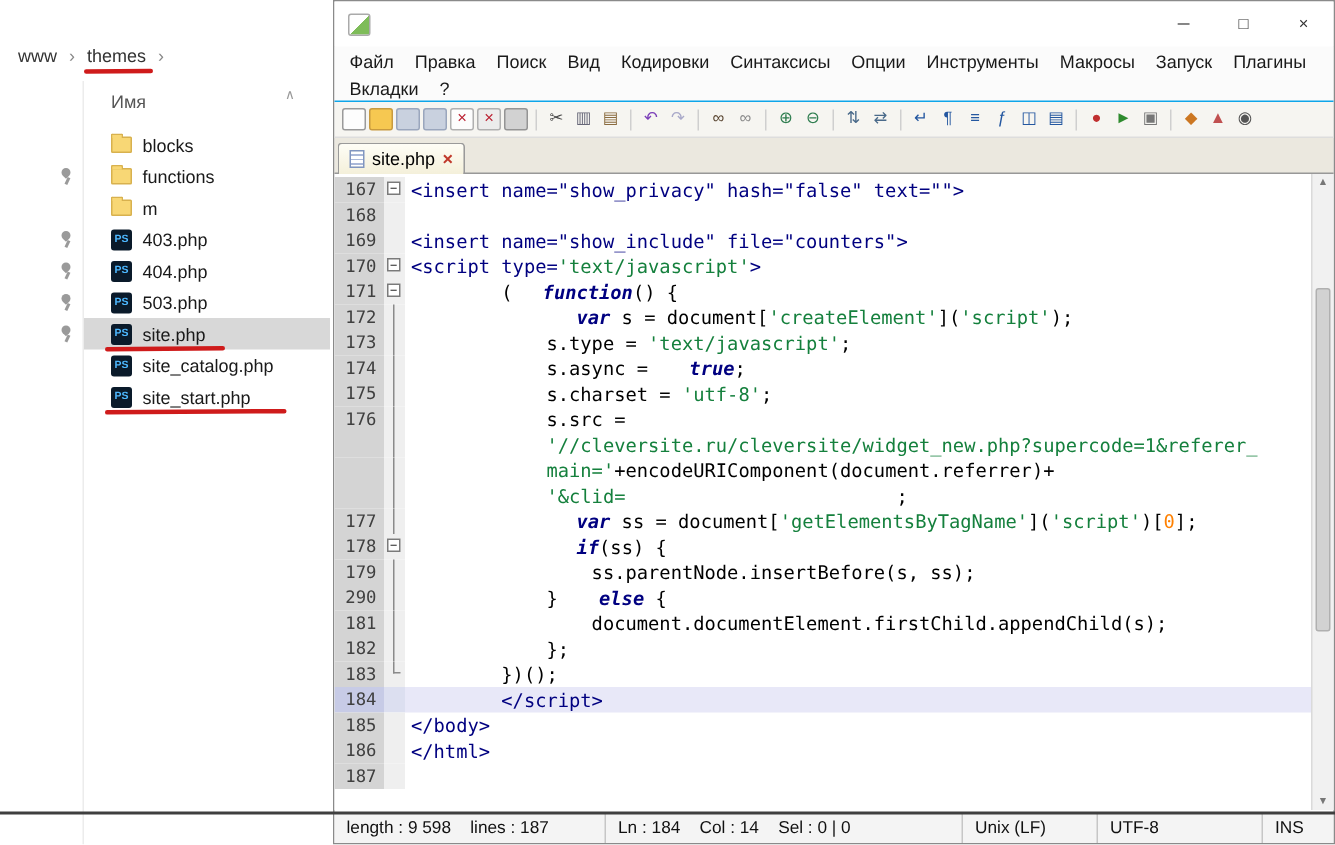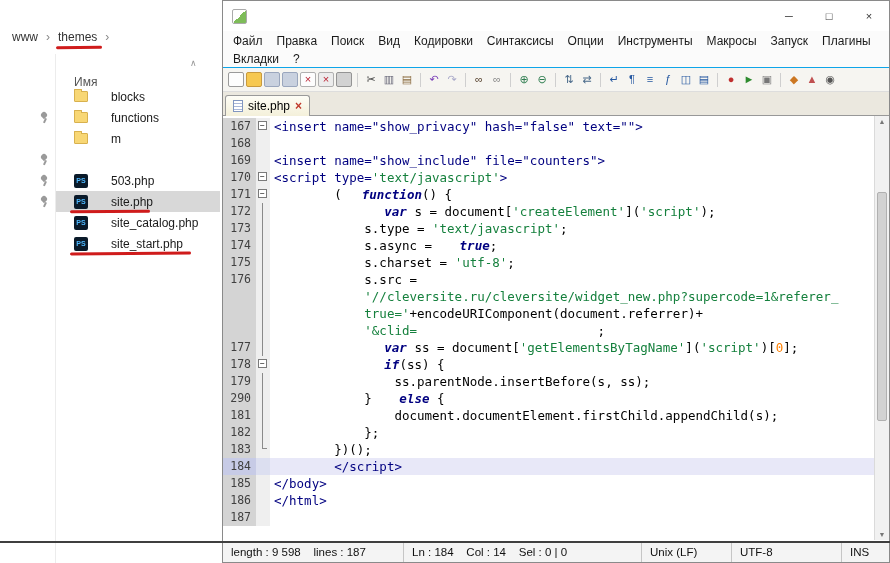--- a/index.html
+++ b/index.html
@@ -5,36 +5,36 @@
   * { margin:0; padding:0; box-sizing:border-box; }
   body { background:#fff; font-family:"Liberation Sans", sans-serif; }
   .screen { position:relative; width:890px; height:563px; background:#fff; overflow:hidden; }
 
   
   .explorer { position:absolute; left:0; top:0; width:222px; height:563px; background:#fff; }
   .breadcrumb { position:absolute; left:12px; top:30px; display:flex; align-items:center; gap:8px; font-size:12px; color:#333; }
   .crumb { position:relative; cursor:default; }
   .crumb.marked::after { content:""; position:absolute; left:-2px; right:-5px; bottom:-5px; height:3px; background:#cf1b1b; border-radius:2px; transform:rotate(-0.6deg); }
   .bsep { color:#888; }
-  .col-header { position:absolute; left:74px; top:75px; font-size:12px; color:#555; }
+  .col-header { position:absolute; left:74px; top:61px; font-size:12px; color:#555; }
   .sort-caret { position:absolute; left:190px; top:58px; font-size:9px; color:#999; }
   .vline { position:absolute; left:55px; top:54px; bottom:0; width:1px; background:#ececec; }
   .file-list { position:absolute; left:34px; top:86px; right:2px; }
   .frow { height:21px; display:flex; align-items:center; }
   .pin-cell { flex:0 0 22px; display:flex; align-items:center; height:100%; }
   .pin { position:relative; width:11px; height:13px; display:inline-block; margin-left:5px; }
   .pin::before { content:""; position:absolute; left:2px; top:1px; width:6px; height:6px; background:#9a9a9a; border-radius:50% 50% 50% 0; transform:rotate(-45deg); }
   .pin::after { content:""; position:absolute; left:5px; top:7px; width:1.5px; height:5px; background:#9a9a9a; transform:rotate(25deg); }
   .row-body { flex:1; display:flex; align-items:center; height:21px; padding-left:18px; position:relative; }
   .row-body.sel { background:#d8d8d8; }
   .ficon { display:inline-block; flex:0 0 auto; }
   .ficon.folder { width:14px; height:11px; background:#f8d775; border:1px solid #d8b14e; border-radius:1px; position:relative; }
   .ficon.folder::before { content:""; position:absolute; left:-1px; top:-3px; width:6px; height:2px; background:#f8d775; border:1px solid #d8b14e; border-bottom:none; border-radius:1px 1px 0 0; }
   .ficon.ps { width:14px; height:14px; background:#0a1a2a; color:#4db8ff; font-weight:bold; font-size:7px; line-height:14px; text-align:center; border-radius:2px; }
-  .flabel { margin-left:23px; font-size:12px; color:#1a1a1a; white-space:nowrap; }
+  .flabel { margin-left:7px; font-size:12px; color:#1a1a1a; white-space:nowrap; }
   .redline { position:absolute; left:14px; bottom:-1px; height:3px; background:#cf1b1b; border-radius:2px; transform:rotate(-0.4deg); }
 
   
   .npp { position:absolute; left:222px; top:0; width:668px; height:563px; background:#fff; border:1px solid #8a8a8a; }
   .titlebar { height:30px; display:flex; align-items:center; padding-left:9px; background:#fff; }
   .app-icon { width:15px; height:15px; border:1px solid #aaa; border-radius:2px; background:linear-gradient(135deg,#ffffff 50%,#7ebc59 50%); margin-right:8px; flex:0 0 auto; }
   .title { font-size:12px; color:#111; white-space:nowrap; }
   .win-controls { margin-left:auto; display:flex; height:30px; }
   .wbtn { width:40px; display:flex; align-items:center; justify-content:center; font-size:11px; color:#333; }
   .menubar { display:flex; align-items:center; padding:0 3px; font-size:12px; color:#1a1a1a; background:#fbfbfb; }
@@ -121,20 +121,33 @@
           <span class="pin-cell"></span>
           <div class="row-body">
             <span class="ficon folder"></span>
             <span class="flabel">m</span>
           </div>
         </div>
         <div class="frow">
           <span class="pin-cell">
             <span class="pin"></span>
           </span>
+          <div class="row-body">
+            <span class="ficon ps">PS</span>
+            <span class="flabel">403.php</span>
+          </div>
+        </div>
+        <div class="frow">
+          <span class="pin-cell">
+            <span class="pin"></span>
+          </span>
+          <div class="row-body">
+            <span class="ficon ps">PS</span>
+            <span class="flabel">404.php</span>
+          </div>
         </div>
         <div class="frow">
           <span class="pin-cell">
             <span class="pin"></span>
           </span>
           <div class="row-body">
             <span class="ficon ps">PS</span>
             <span class="flabel">503.php</span>
           </div>
         </div>
@@ -312,21 +325,21 @@
             <span class="fold">
               <span class="fline"></span>
             </span>
             <span class="code"><span class="c-s">            '//cleversite.ru/cleversite/widget_new.php?supercode=1&amp;referer_</span></span>
           </div>
           <div class="ed-row">
             <span class="ln"></span>
             <span class="fold">
               <span class="fline"></span>
             </span>
-            <span class="code"><span class="c-s">            true='</span><span class="c-p">+encodeURIComponent(document.referrer)+</span></span>
+            <span class="code"><span class="c-s">            main='</span><span class="c-p">+encodeURIComponent(document.referrer)+</span></span>
           </div>
           <div class="ed-row">
             <span class="ln"></span>
             <span class="fold">
               <span class="fline"></span>
             </span>
             <span class="code"><span class="c-s">            '&amp;clid=</span><span class="c-p">                        ;</span></span>
           </div>
           <div class="ed-row">
             <span class="ln">177</span>

